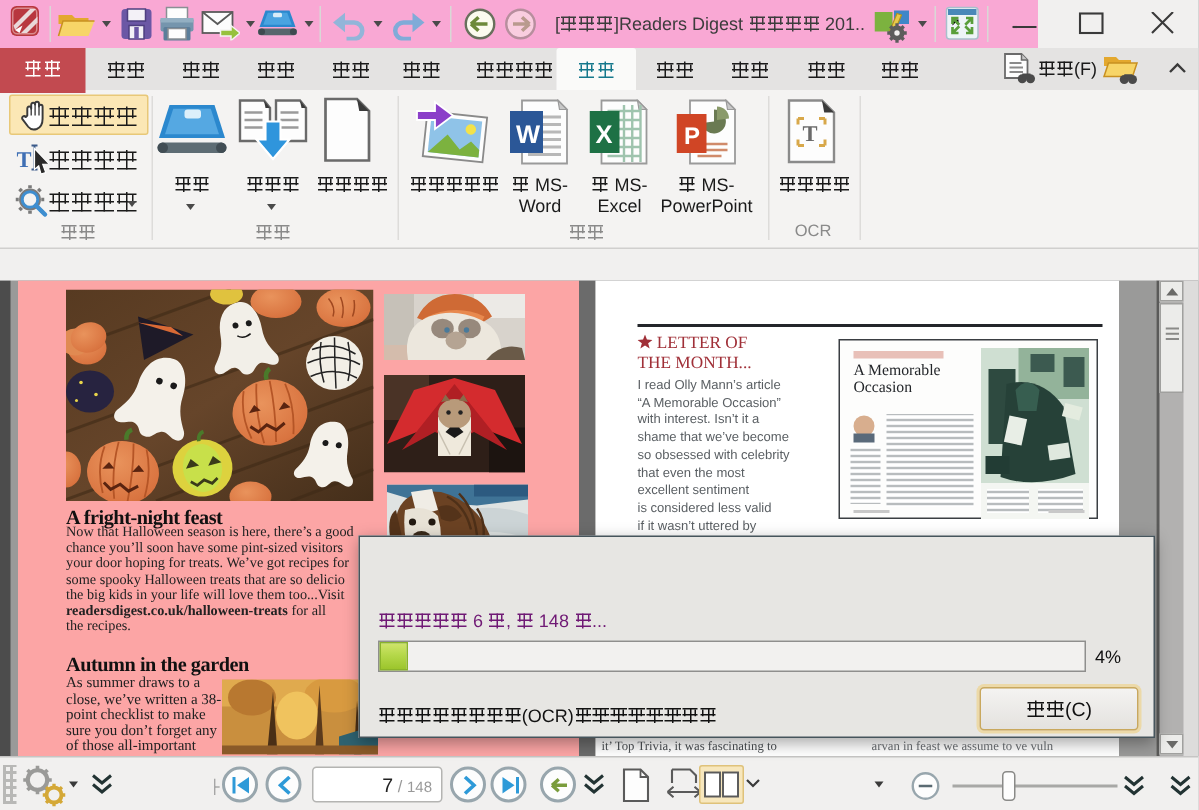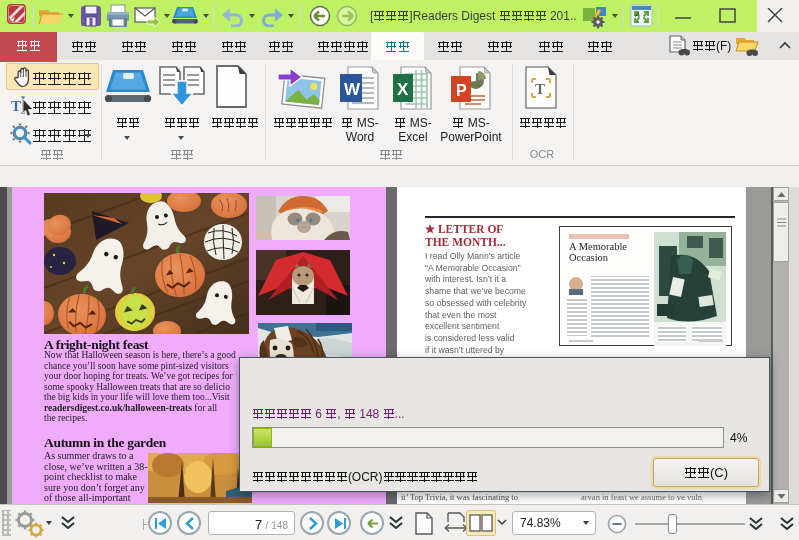--- a/index.html
+++ b/index.html
@@ -6,21 +6,21 @@
 .abs{position:absolute}
 i.c{display:inline-block;width:.84em;height:.84em;margin:0 .08em;vertical-align:-.07em;
 background:
 linear-gradient(currentColor,currentColor) 0 8%/100% 1px no-repeat,
 linear-gradient(currentColor,currentColor) 0 52%/100% 1px no-repeat,
 linear-gradient(currentColor,currentColor) 0 96%/100% 1px no-repeat,
 linear-gradient(currentColor,currentColor) 50% 0/1px 100% no-repeat,
 linear-gradient(currentColor,currentColor) 12% 30%/1px 45% no-repeat,
 linear-gradient(currentColor,currentColor) 88% 30%/1px 45% no-repeat}
 
-#titlebar{position:absolute;left:0;top:0;width:757px;height:32px;background:#bef264}
+#titlebar{position:absolute;left:0;top:0;width:692px;height:32px;background:#f9a8d4}
 .sep{position:absolute;top:4px;width:1px;height:24px;background:#d9d8d6}
 .caret{position:absolute;width:0;height:0;border-left:3px solid transparent;border-right:3px solid transparent;border-top:4px solid #4a4a4a}
 #wtitle{position:absolute;left:370px;top:9px;font-size:12px;color:#3c3c3c;letter-spacing:0}
 
 #tabrow{position:absolute;left:0;top:32px;width:799px;height:28px;background:#e4e3e2;z-index:2}
 #ftab{position:absolute;left:0;top:0;width:57px;height:30px;z-index:5;background:#c24a50;color:#fff;font-size:13px;text-align:center;line-height:28px}
 .rtab{position:absolute;top:0;height:28px;font-size:13px;color:#1a1a1a;line-height:29px}
 #seltab{position:absolute;left:371px;top:0;width:53px;height:28px;background:#fafaf9;border-radius:2px 2px 0 0}
 #seltab span{display:block;text-align:center;font-size:13px;color:#15788c;line-height:29px}
 
@@ -30,21 +30,21 @@
 .btext{position:absolute;font-size:12px;color:#1a1a1a;text-align:center}
 .rcaret{position:absolute;width:0;height:0;border-left:3.5px solid transparent;border-right:3.5px solid transparent;border-top:4px solid #4a4a4a}
 #handbtn{position:absolute;left:6px;top:3px;width:93px;height:27px;background:#fbe7b5;border:1px solid #e8c878;border-radius:2px}
 
 #doctabs{position:absolute;left:0;top:167px;width:799px;height:20px;background:#3e3d3d}
 #dtab{position:absolute;left:0;top:0;width:310px;height:20px;background:#fafaf9;font-size:12px;color:#111;line-height:20px;padding-left:7px;z-index:0}
 #doctabs svg,#doctabs div.abs{z-index:1}
 
 #docarea{position:absolute;left:0;top:187px;width:799px;height:317px;background:#9a9a99;overflow:hidden}
 #lpane{position:absolute;left:0;top:0;width:7px;height:317px;background:#4c4c4c}
-#page1{position:absolute;left:12px;top:0;width:374px;height:317px;background:#f0abfc}
+#page1{position:absolute;left:12px;top:0;width:374px;height:317px;background:#fca5a5}
 #pgap{position:absolute;left:386px;top:0;width:11px;height:317px;background:#6b6b6b}
 #page2{position:absolute;left:397px;top:0;width:349px;height:317px;background:#fff}
 #vscroll{position:absolute;left:771px;top:0;width:28px;height:317px;background:#b2b1b0;border-left:2px solid #5a5a59}
 #vscroll .rail{position:absolute;left:16px;top:0;width:10px;height:317px;background:#dddcdb}
 
 #statusbar{position:absolute;left:0;top:504px;width:799px;height:36px;background:#f1f0ef;border-top:1px solid #c6c5c4}
 .cbtn{position:absolute;top:6px;width:24px;height:24px;border:2px solid #98a6ad;border-radius:50%;background:#fdfdfd}
 
 #dialog{position:absolute;left:239px;top:357px;width:531px;height:135px;background:#e7e6e3;border:1px solid #46555c;box-shadow:0 3px 10px rgba(0,0,0,.35)}
 #dtitle{position:absolute;left:0;top:0;width:529px;height:25px;background:#2e96ae}
@@ -422,21 +422,21 @@
       <path d="M30 50 L34 8 L37 50 Z" fill="#4a2f16"></path>
       <path d="M62 50 L65 4 L68 50 Z" fill="#5a3a1c"></path>
       <path d="M88 50 L90 14 L93 50 Z" fill="#4a2f16"></path>
       <path d="M78 38 L104 30 L104 50 L78 50 Z" fill="#2e6270"></path>
       <rect x="0" y="44" width="104" height="6" fill="#8a5a28"></rect>
     </svg>
   </div>
   <div id="pgap"></div>
   <div id="page2">
     <div class="abs" style="left:28px;top:29px;width:310px;height:2px;background:#23262a"></div>
-    <div class="abs serif" style="left:28px;top:36px;font-size:11.5px;line-height:13px;font-weight:bold;color:#a03038"><svg width="10" height="10" viewBox="0 0 10 10" style="vertical-align:-1px">
+    <div class="abs serif" style="left:28px;top:36px;font-size:11.5px;line-height:13px;font-weight:normal;color:#a03038"><svg width="10" height="10" viewBox="0 0 10 10" style="vertical-align:-1px">
             <path d="M5 0 L6.3 3.4 L10 3.6 L7.1 5.9 L8.1 9.4 L5 7.4 L1.9 9.4 L2.9 5.9 L0 3.6 L3.7 3.4 Z" fill="#a03038"></path>
           </svg> LETTER OF<br>THE MONTH...</div>
     <div class="abs" style="left:28px;top:64px;white-space:nowrap;font-size:8.7px;line-height:11.7px;color:#5a5f63">I read Olly Mann’s article<br>“A Memorable Occasion”<br>with interest. Isn’t it a<br>shame that we’ve become<br>so obsessed with celebrity<br>that even the most<br>excellent sentiment<br>is considered less valid<br>if it wasn’t uttered by</div>
     <svg class="abs" style="left:162px;top:39px" width="173" height="120" viewBox="0 0 173 120">
       <rect x="0" y="0" width="173" height="120" fill="#fdfdfc" stroke="#3a3e42" stroke-width="2"></rect>
       <rect x="10" y="8" width="60" height="5" fill="#e8c0b8"></rect>
       <text x="10" y="24" font-family="Liberation Serif" font-size="10.5" fill="#23262a">A Memorable</text>
       <text x="10" y="35" font-family="Liberation Serif" font-size="10.5" fill="#23262a">Occasion</text>
       <circle cx="17" cy="58" r="7" fill="#d8ae8e"></circle>
           <rect x="10" y="63" width="14" height="6" fill="#5a6a7a"></rect>
@@ -533,21 +533,20 @@
     <path d="M1 16 h22 M1 16 l4 -3.5 M1 16 l4 3.5 M23 16 l-4 -3.5 M23 16 l-4 3.5" stroke="#5a5a5a" stroke-width="1.4" fill="none"></path>
   </svg>
   <div class="abs" style="left:466px;top:5px;width:30px;height:26px;background:#f7e7bd;border:1px solid #dfc27a;border-radius:2px"></div>
   <svg class="abs" style="left:469px;top:9px" width="25" height="19" viewBox="0 0 25 19">
     <rect x="1" y="1" width="10" height="16" fill="#fff" stroke="#5a5a5a" stroke-width="1.3"></rect>
     <rect x="13" y="1" width="10" height="16" fill="#fff" stroke="#5a5a5a" stroke-width="1.3"></rect>
   </svg>
   <svg class="abs" style="left:497px;top:13px" width="10" height="10" viewBox="0 0 10 10">
     <path d="M1 2 L5 6 L9 2" fill="none" stroke="#3a3a3a" stroke-width="1.5"></path>
   </svg>
-  <div class="abs" style="left:512px;top:6px;width:84px;height:24px;background:#fff;border:1px solid #b4b4b2;border-radius:3px;font-size:12px;color:#222;padding:4px 0 0 7px">74.83%</div>
   <div class="caret" style="left:583px;top:16px;border-top-color:#3a3a3a"></div>
   <svg class="abs" style="left:607px;top:9px" width="20" height="20" viewBox="0 0 20 20">
     <circle cx="10" cy="10" r="8.5" fill="#fdfdfd" stroke="#98a6ad" stroke-width="1.6"></circle>
     <path d="M5.5 10 h9" stroke="#5a6a72" stroke-width="1.8"></path>
   </svg>
   <div class="abs" style="left:635px;top:18px;width:110px;height:2px;background:#a8a8a6"></div>
   <div class="abs" style="left:668px;top:9px;width:9px;height:20px;background:#fdfdfd;border:1px solid #8a8a88;border-radius:3px"></div>
   <svg class="abs" style="left:748px;top:11px" width="16" height="16" viewBox="0 0 16 16">
     <path d="M2 2 L8 7 L14 2 M2 8 L8 13 L14 8" fill="none" stroke="#233" stroke-width="2"></path>
   </svg>

